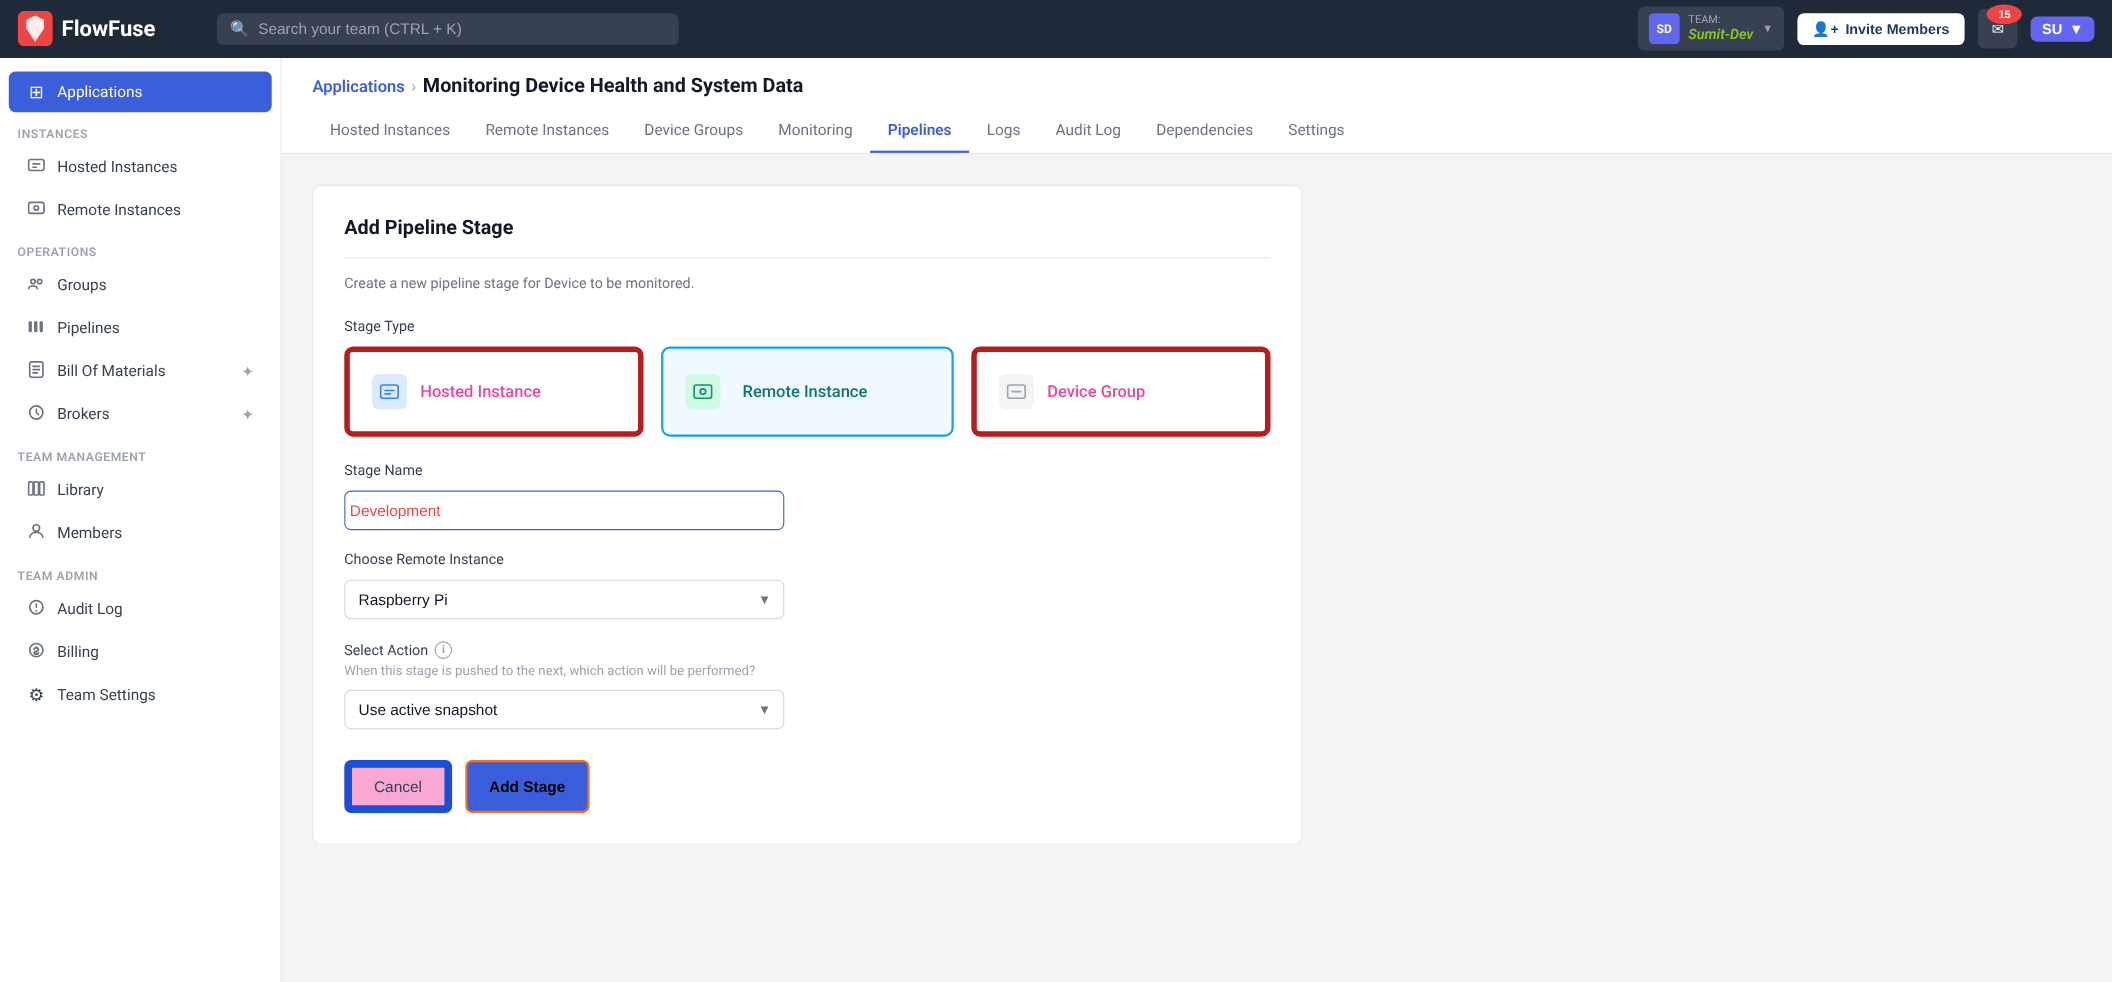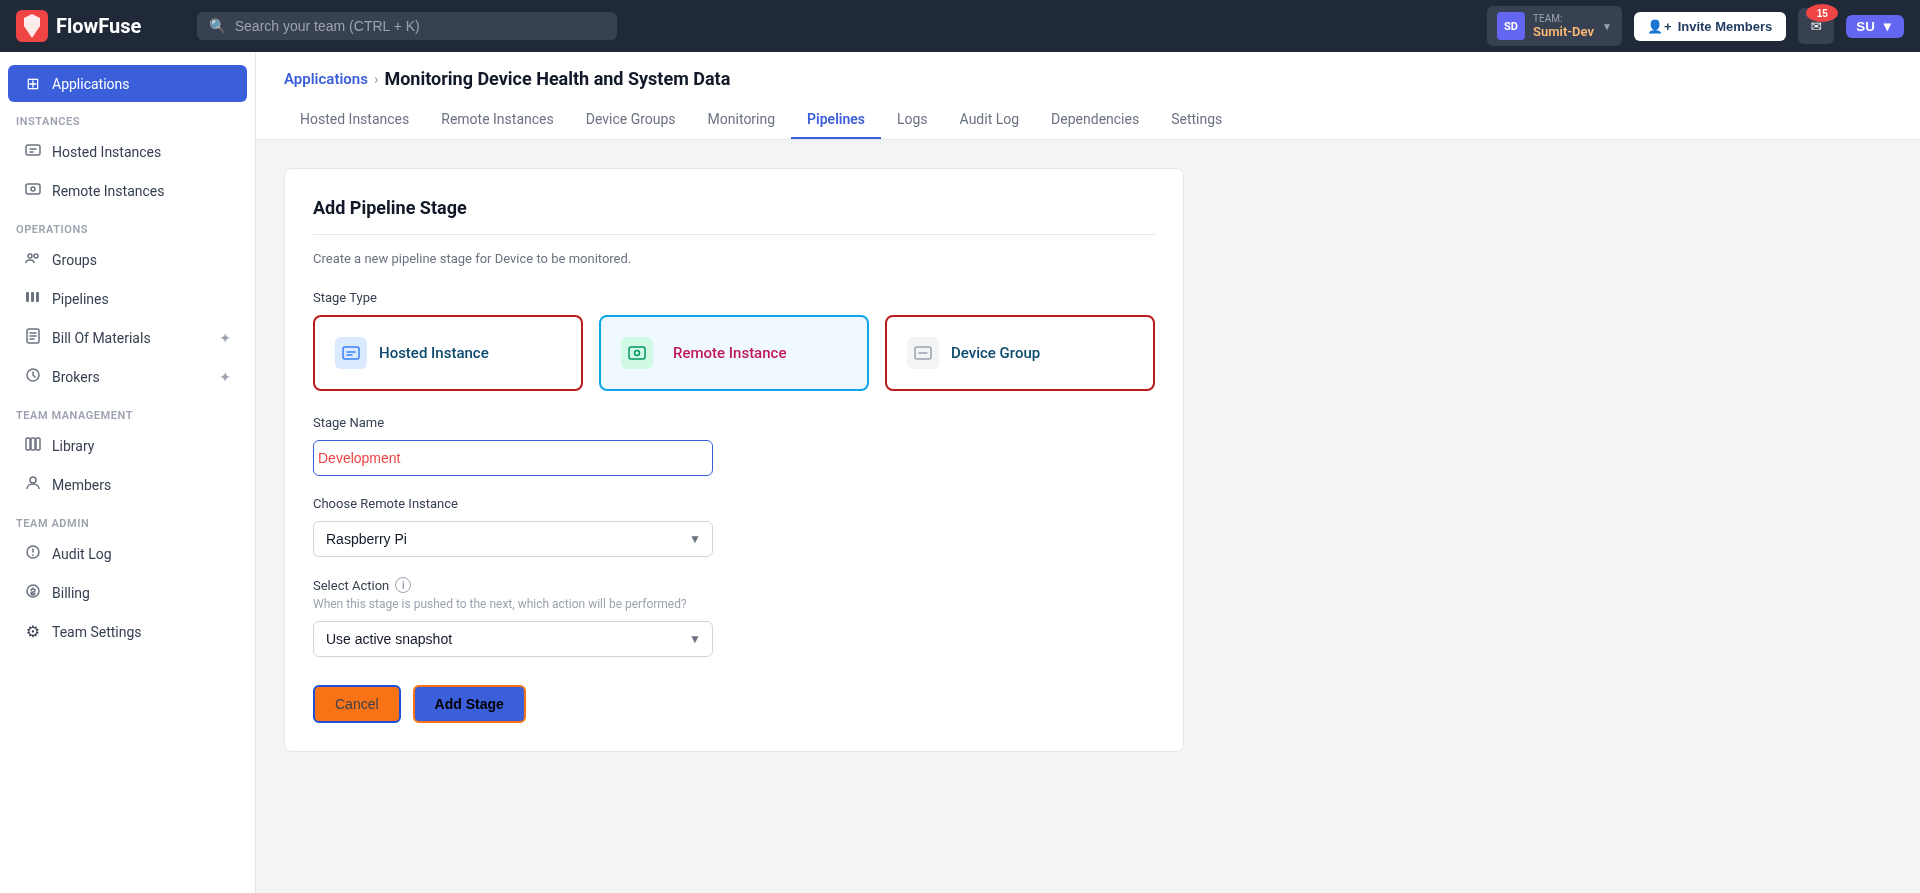--- a/index.html
+++ b/index.html
@@ -25,21 +25,21 @@
     .search-bar input::placeholder { color: #9ca3af; }
     .search-icon { color: #9ca3af; font-size: 14px; }
     .topnav-right { display: flex; align-items: center; gap: 12px; margin-left: auto; }
     .team-selector {
       display: flex; align-items: center; gap: 8px; background: #374151;
       border-radius: 6px; padding: 6px 10px; cursor: pointer; color: white;
     }
     .team-avatar { width: 28px; height: 28px; border-radius: 4px; background: #6366f1; display: flex; align-items: center; justify-content: center; font-size: 11px; color: white; font-weight: 700; }
     .team-info { display: flex; flex-direction: column; }
     .team-label { font-size: 10px; color: #9ca3af; text-transform: uppercase; }
-    .team-name { font-size: 13px; font-weight: 600; color: #fdba74; }
+    .team-name { font-size: 13px; font-weight: 600; color: #84cc16; font-style: italic; }
     .chevron-icon { color: #9ca3af; font-size: 10px; }
     .invite-btn {
       display: flex; align-items: center; gap: 6px;
       background: white; color: #1e3a5f; border: none; border-radius: 6px;
       padding: 7px 14px; font-size: 13px; font-weight: 600; cursor: pointer;
     }
     .notif-btn {
       position: relative; background: #374151; border: none; border-radius: 6px;
       width: 36px; height: 36px; cursor: pointer; display: flex; align-items: center; justify-content: center; color: white;
     }
@@ -95,25 +95,25 @@
     
     .content { padding: 28px; }
     .panel { background: white; border-radius: 8px; border: 1px solid #e5e7eb; padding: 28px; max-width: 900px; }
     .panel-title { font-size: 18px; font-weight: 700; color: #111827; padding-bottom: 16px; border-bottom: 1px solid #e5e7eb; margin-bottom: 16px; }
     .panel-subtitle { font-size: 13px; color: #6b7280; margin-bottom: 24px; }
 
     
     .form-label { font-size: 13px; font-weight: 400; color: #374151; margin-bottom: 10px; display: block; }
     .stage-type-row { display: flex; gap: 16px; margin-bottom: 24px; }
     .stage-type-card {
-      flex: 1; border: 2px solid #b91c1c; border-radius: 8px; padding: 20px 20px;
+      flex: 1; border: 5px solid #b91c1c; border-radius: 8px; padding: 20px 20px;
       display: flex; align-items: center; gap: 12px; cursor: pointer;
-      background: white; color: #0c4a6e; font-size: 15px; font-weight: 500;
-    }
-    .stage-type-card.selected { border: 2px solid #0ea5e9; background: #f0f9ff; color: #be185d; gap: 20px; }
+      background: white; color: #ec4899; font-size: 15px; font-weight: 500;
+    }
+    .stage-type-card.selected { border: 2px solid #0ea5e9; background: #f0f9ff; color: #0f766e; gap: 20px; }
     .stage-icon { width: 32px; height: 32px; border-radius: 6px; display: flex; align-items: center; justify-content: center; font-size: 16px; }
     .stage-icon.hosted { background: #dbeafe; color: #3b82f6; }
     .stage-icon.remote { background: #d1fae5; color: #059669; }
     .stage-icon.device { background: #f3f4f6; color: #9ca3af; }
 
     
     .form-group { margin-bottom: 20px; }
     .form-input {
       width: 100%; max-width: 400px; border: 1.5px solid #3b5edb; border-radius: 6px;
       padding: 9px 4px; font-size: 14px; color: #ef4444; outline: none;
@@ -130,22 +130,22 @@
     }
 
     
     .select-action-label { display: flex; align-items: center; gap: 6px; margin-bottom: 4px; }
     .info-icon { width: 16px; height: 16px; border-radius: 50%; border: 1.5px solid #9ca3af; display: inline-flex; align-items: center; justify-content: center; font-size: 10px; color: #9ca3af; font-weight: 700; cursor: pointer; }
     .action-hint { font-size: 12px; color: #9ca3af; margin-bottom: 10px; max-width: 400px; }
 
     
     .btn-row { display: flex; gap: 12px; margin-top: 28px; }
     .btn-cancel {
-      padding: 9px 20px; border: 2px solid #1d4ed8; border-radius: 6px;
-      background: #f97316; color: #374151; font-size: 14px; font-weight: 500; cursor: pointer;
+      padding: 9px 20px; border: 7px solid #1d4ed8; border-radius: 6px;
+      background: #f9a8d4; color: #374151; font-size: 14px; font-weight: 500; cursor: pointer;
     }
     .btn-add {
       padding: 9px 20px; border: 2px solid #f97316; border-radius: 6px;
       background: #3b5edb; color: #000000; font-size: 14px; font-weight: 600; cursor: pointer;
     }
   </style>
 </head>
 <body>
 
 <nav class="topnav">

